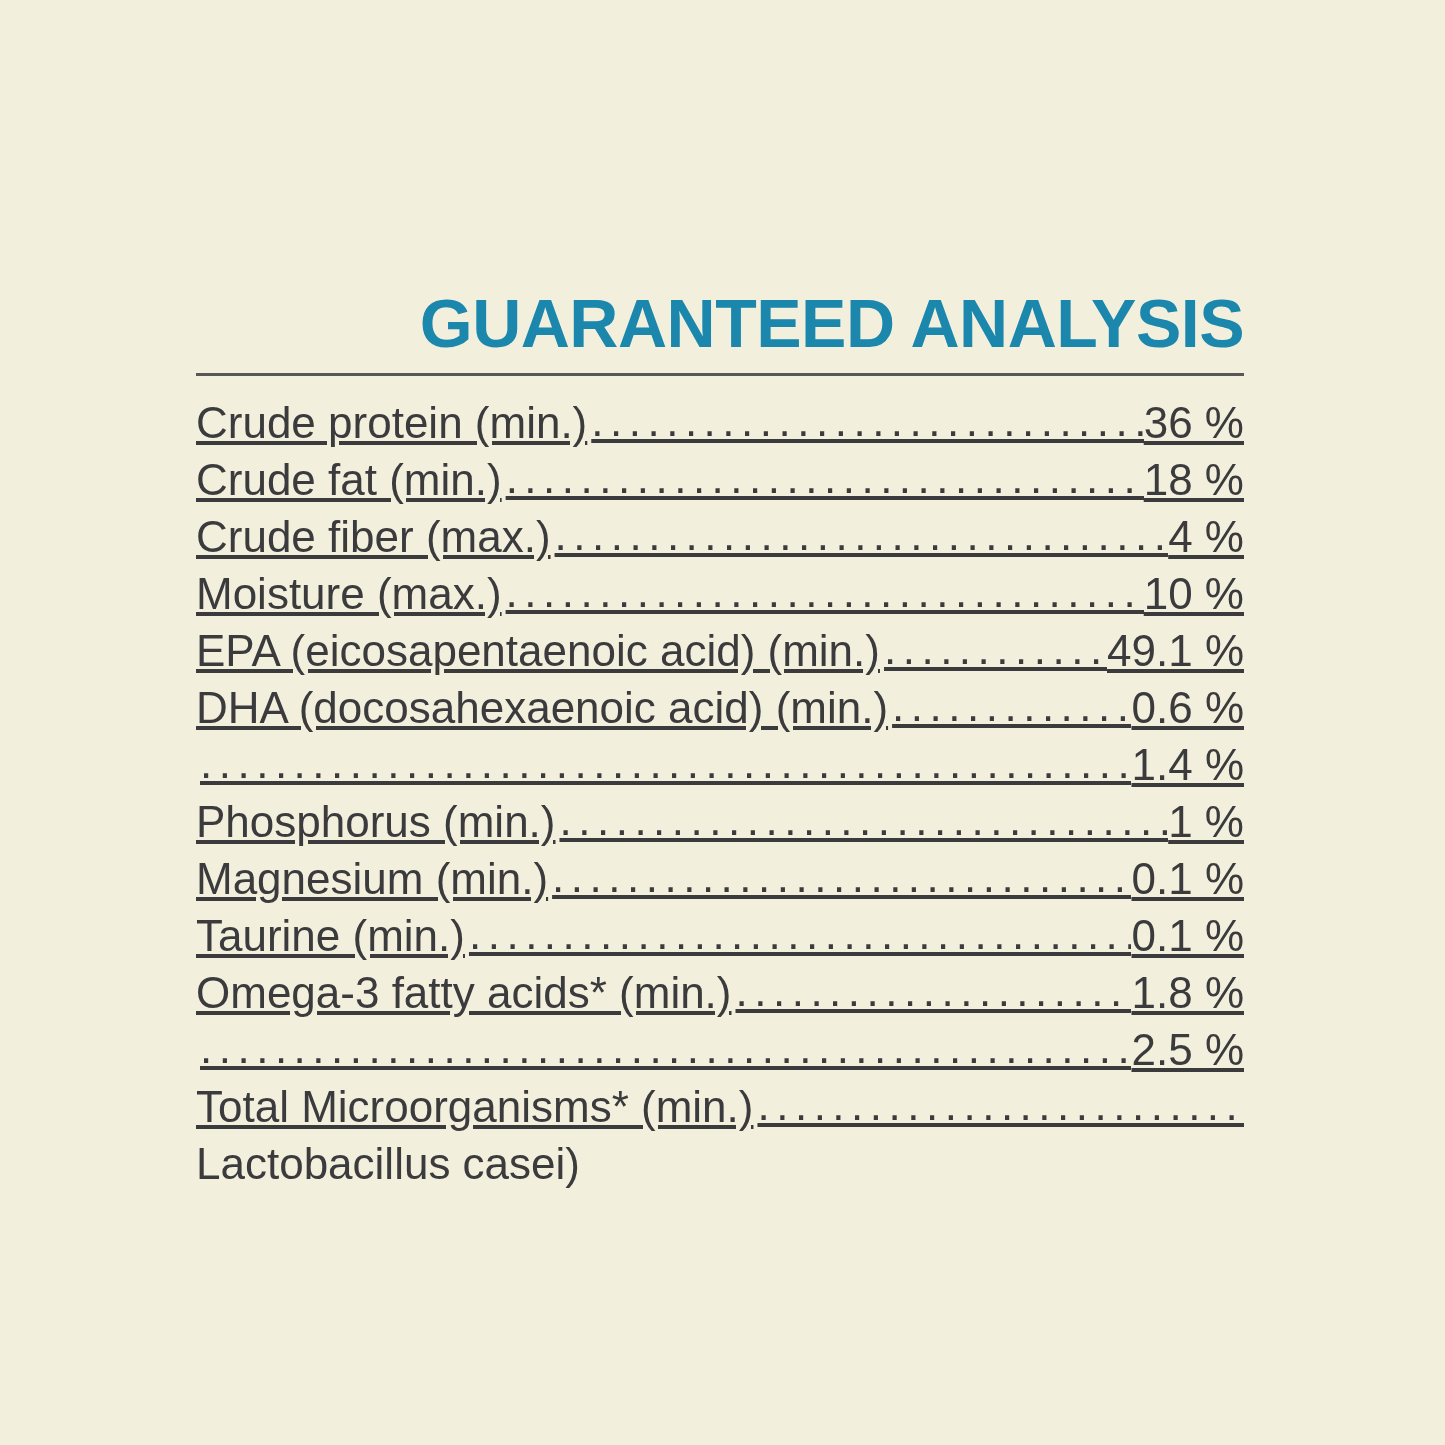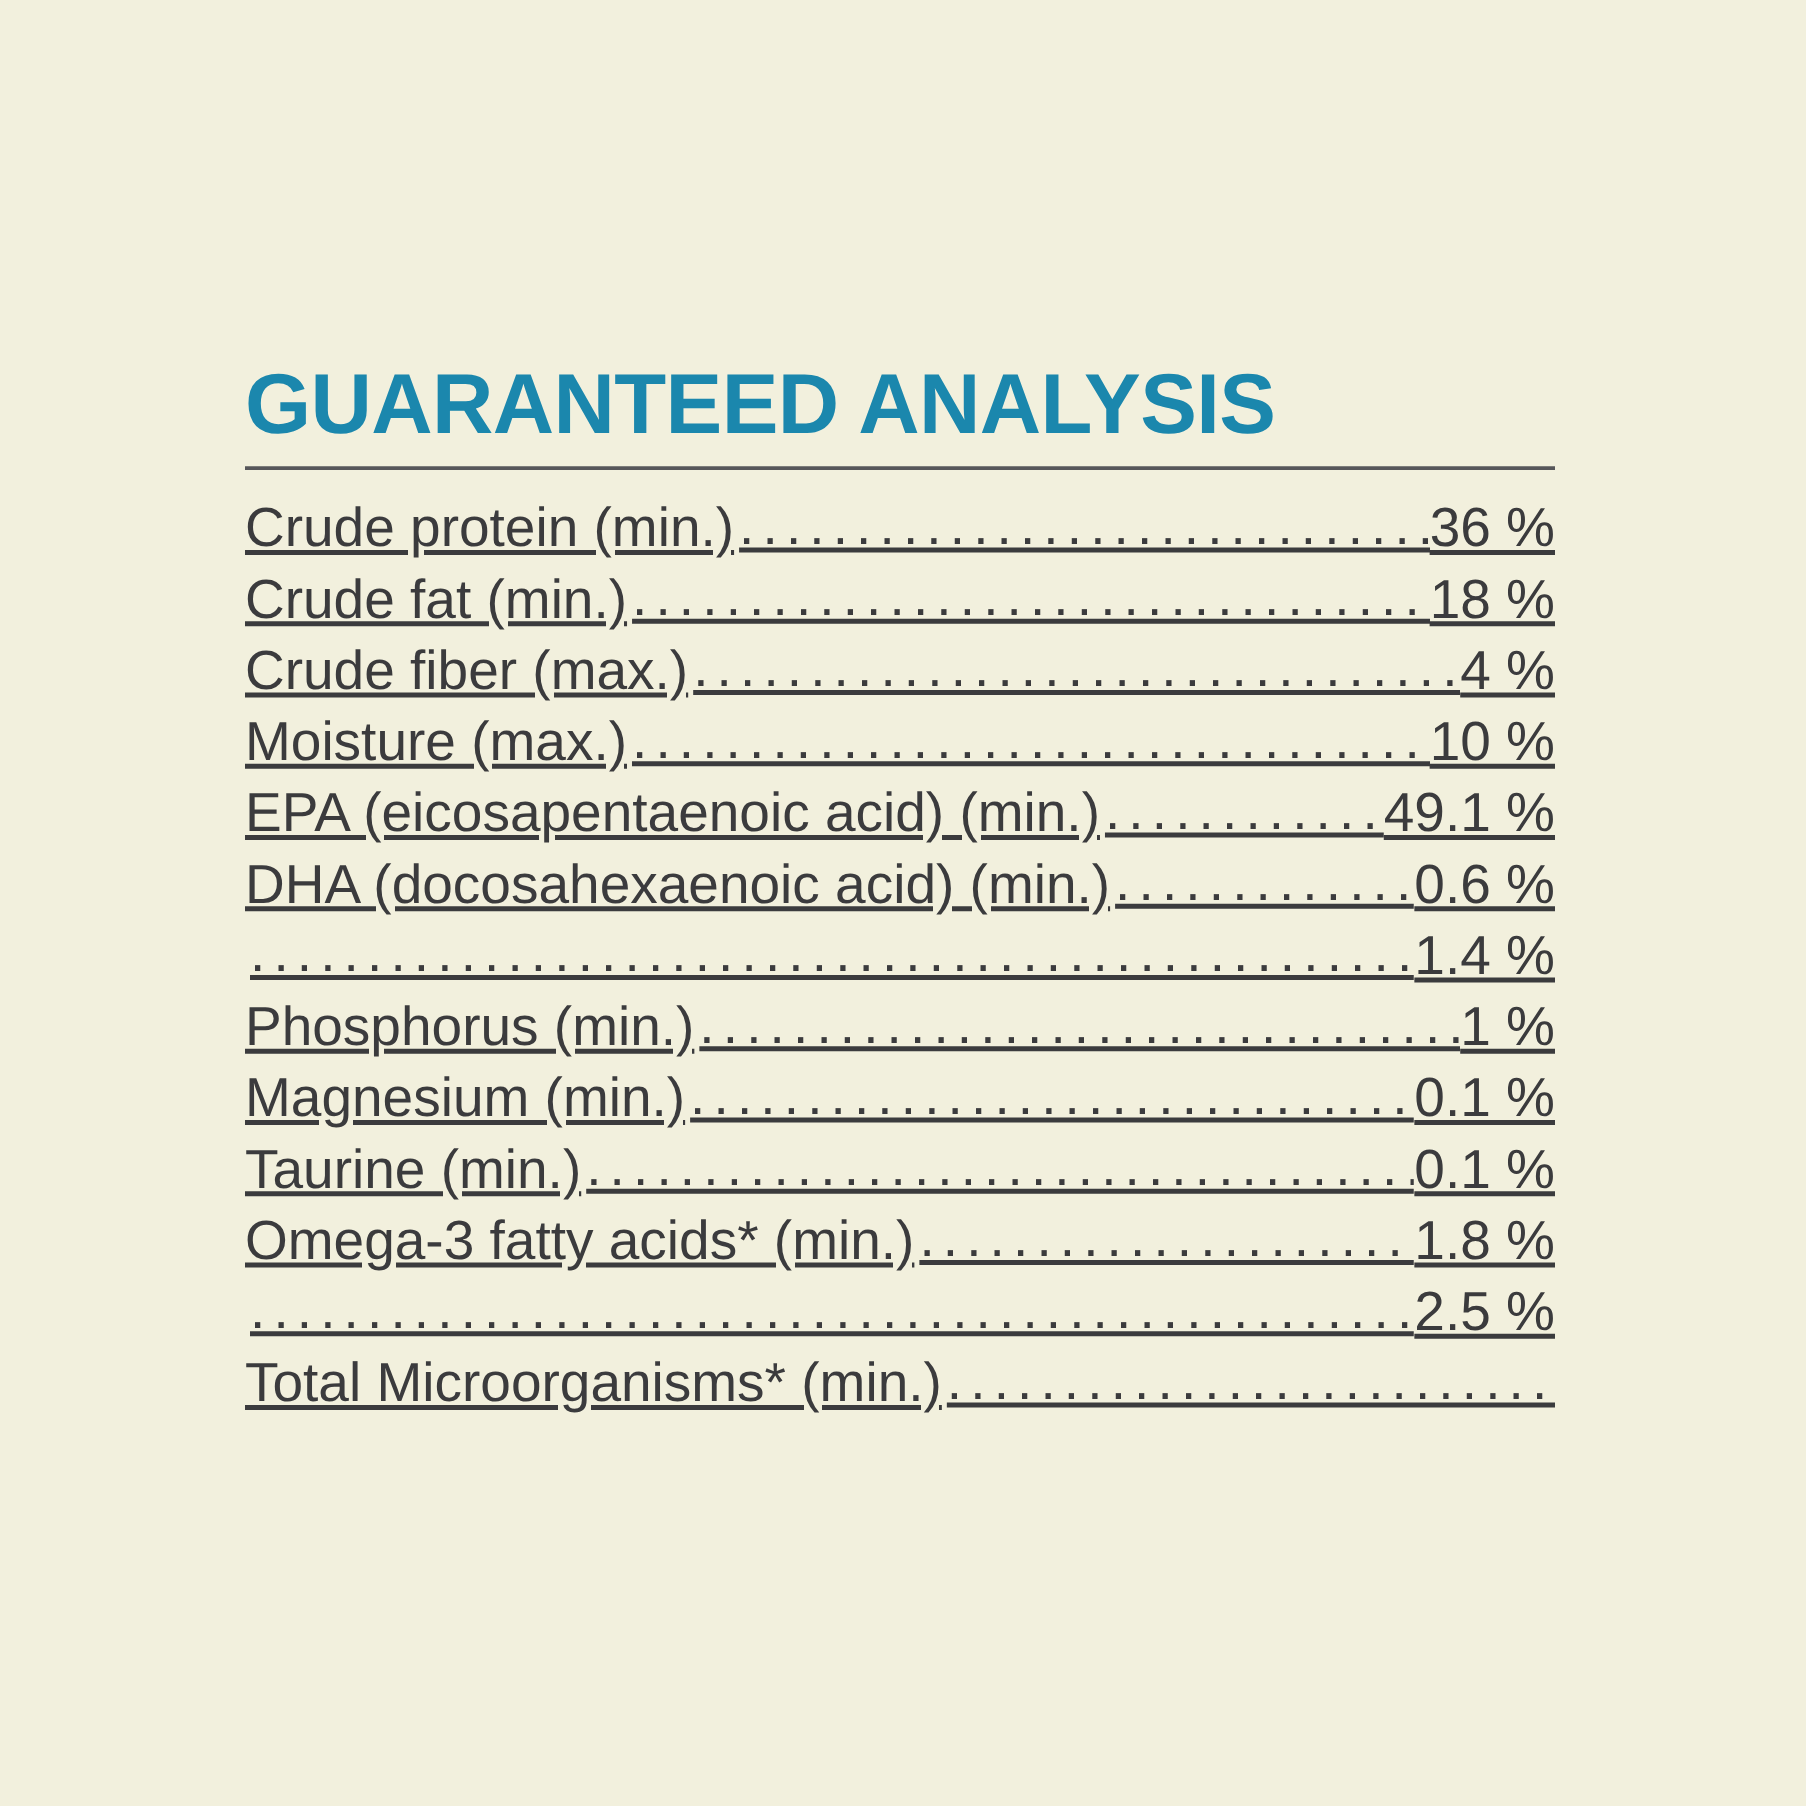--- a/index.html
+++ b/index.html
@@ -21,20 +21,21 @@
   }
   .ga-title {
     font-family: "Liberation Sans", sans-serif;
     font-weight: bold;
     font-size: 68px;
     line-height: 76px;
     letter-spacing: -0.5px;
     color: #1b87ad;
     margin: 0 0 12px 0;
     white-space: nowrap;
+    text-align: right;
   }
   .rule {
     height: 3px;
     background: #57575a;
     width: 100%;
     margin-bottom: 18px;
   }
   .rows {
     margin: 0;
     padding: 0;
@@ -143,15 +144,16 @@
       <span class="dots">...........................................................................................................</span>
       <span class="value">2.5 %</span>
     </li>
     <li class="row">
       <span class="label">Total Microorganisms* (min.)</span>
       <span class="dots">...........................................................................................................</span>
     </li>
   </ul>
 
   <div class="note">
+    <div class="note-line">Lactobacillus casei)</div>
   </div>
 
 </div>
 
 </body></html>

